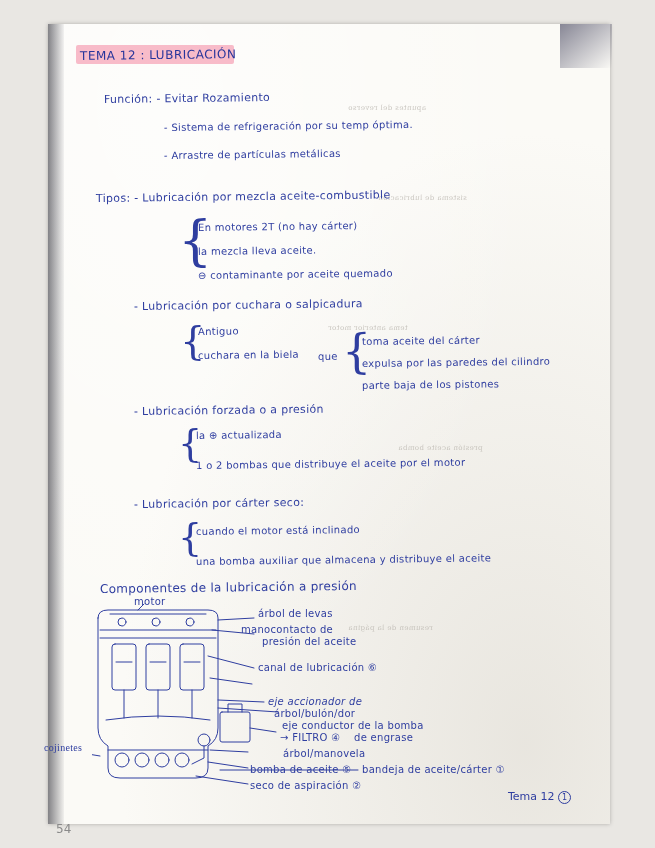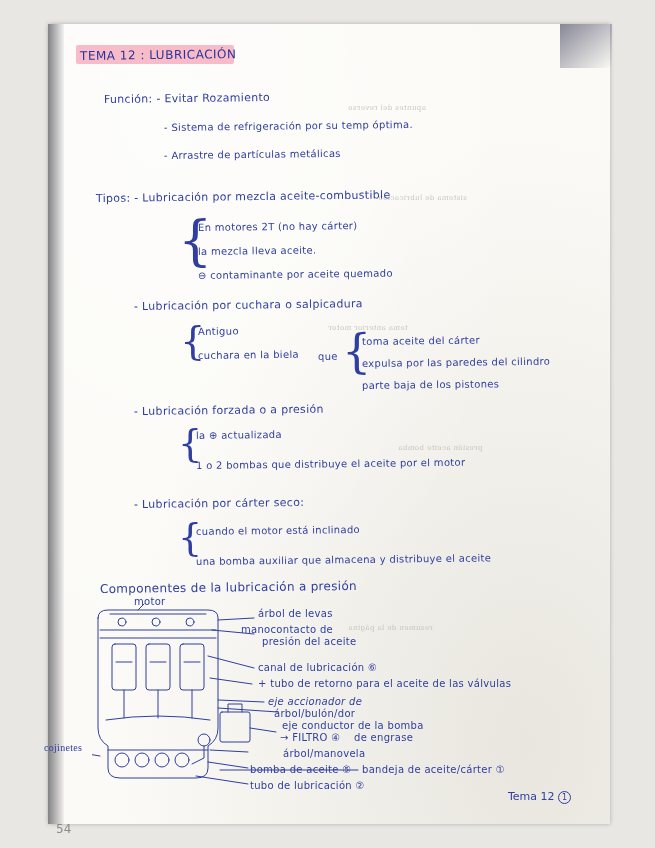--- a/index.html
+++ b/index.html
@@ -248,30 +248,29 @@
 
         <path d="M46,10 L52,4"></path>
       </g>
     </svg>
 
     <div class="hw s" style="position:absolute; left:42px;  top:-4px;">motor</div>
     <div class="hw s" style="position:absolute; left:166px; top:8px;">árbol de levas</div>
     <div class="hw s" style="position:absolute; left:149px; top:24px;">manocontacto de</div>
     <div class="hw s" style="position:absolute; left:170px; top:36px;">presión del aceite</div>
     <div class="hw s" style="position:absolute; left:166px; top:62px;">canal de lubricación ⑥</div>
-    <div class="hw s" style="position:absolute; left:166px; top:78px;">+ tubo de retorno para el aceite de las válvulas</div>
     <div class="hw s" style="position:absolute; left:176px; top:96px;font-style:italic;">eje accionador de</div>
     <div class="hw s" style="position:absolute; left:182px; top:108px;">árbol/bulón/dor</div>
     <div class="hw s" style="position:absolute; left:190px; top:120px;">eje conductor de la bomba</div>
     <div class="hw s" style="position:absolute; left:188px; top:132px;">→ FILTRO ④</div>
     <div class="hw s" style="position:absolute; left:262px; top:132px;">de engrase</div>
     <div class="hw s" style="position:absolute; left:158px; top:148px;margin-left:33px;">árbol/manovela</div>
     <div class="hw s" style="position:absolute; left:158px; top:164px;">bomba de aceite ⑤</div>
     <div class="hw s" style="position:absolute; left:270px; top:164px;">bandeja de aceite/cárter ①</div>
-    <div class="hw s" style="position:absolute; left:158px; top:180px;">tubo de lubricación ②</div>
+    <div class="hw s" style="position:absolute; left:158px; top:180px;">seco de aspiración ②</div>
     <div class="hw s" style="position:absolute; left:-48px; top:142px;font-family:Liberation Serif, serif;">cojinetes</div>
   </div>
 
   <div class="footer-left">54</div>
   <div class="footer-right">
     <span>Tema 12</span>
     <span class="circled">1</span>
   </div>
 
 </div>

